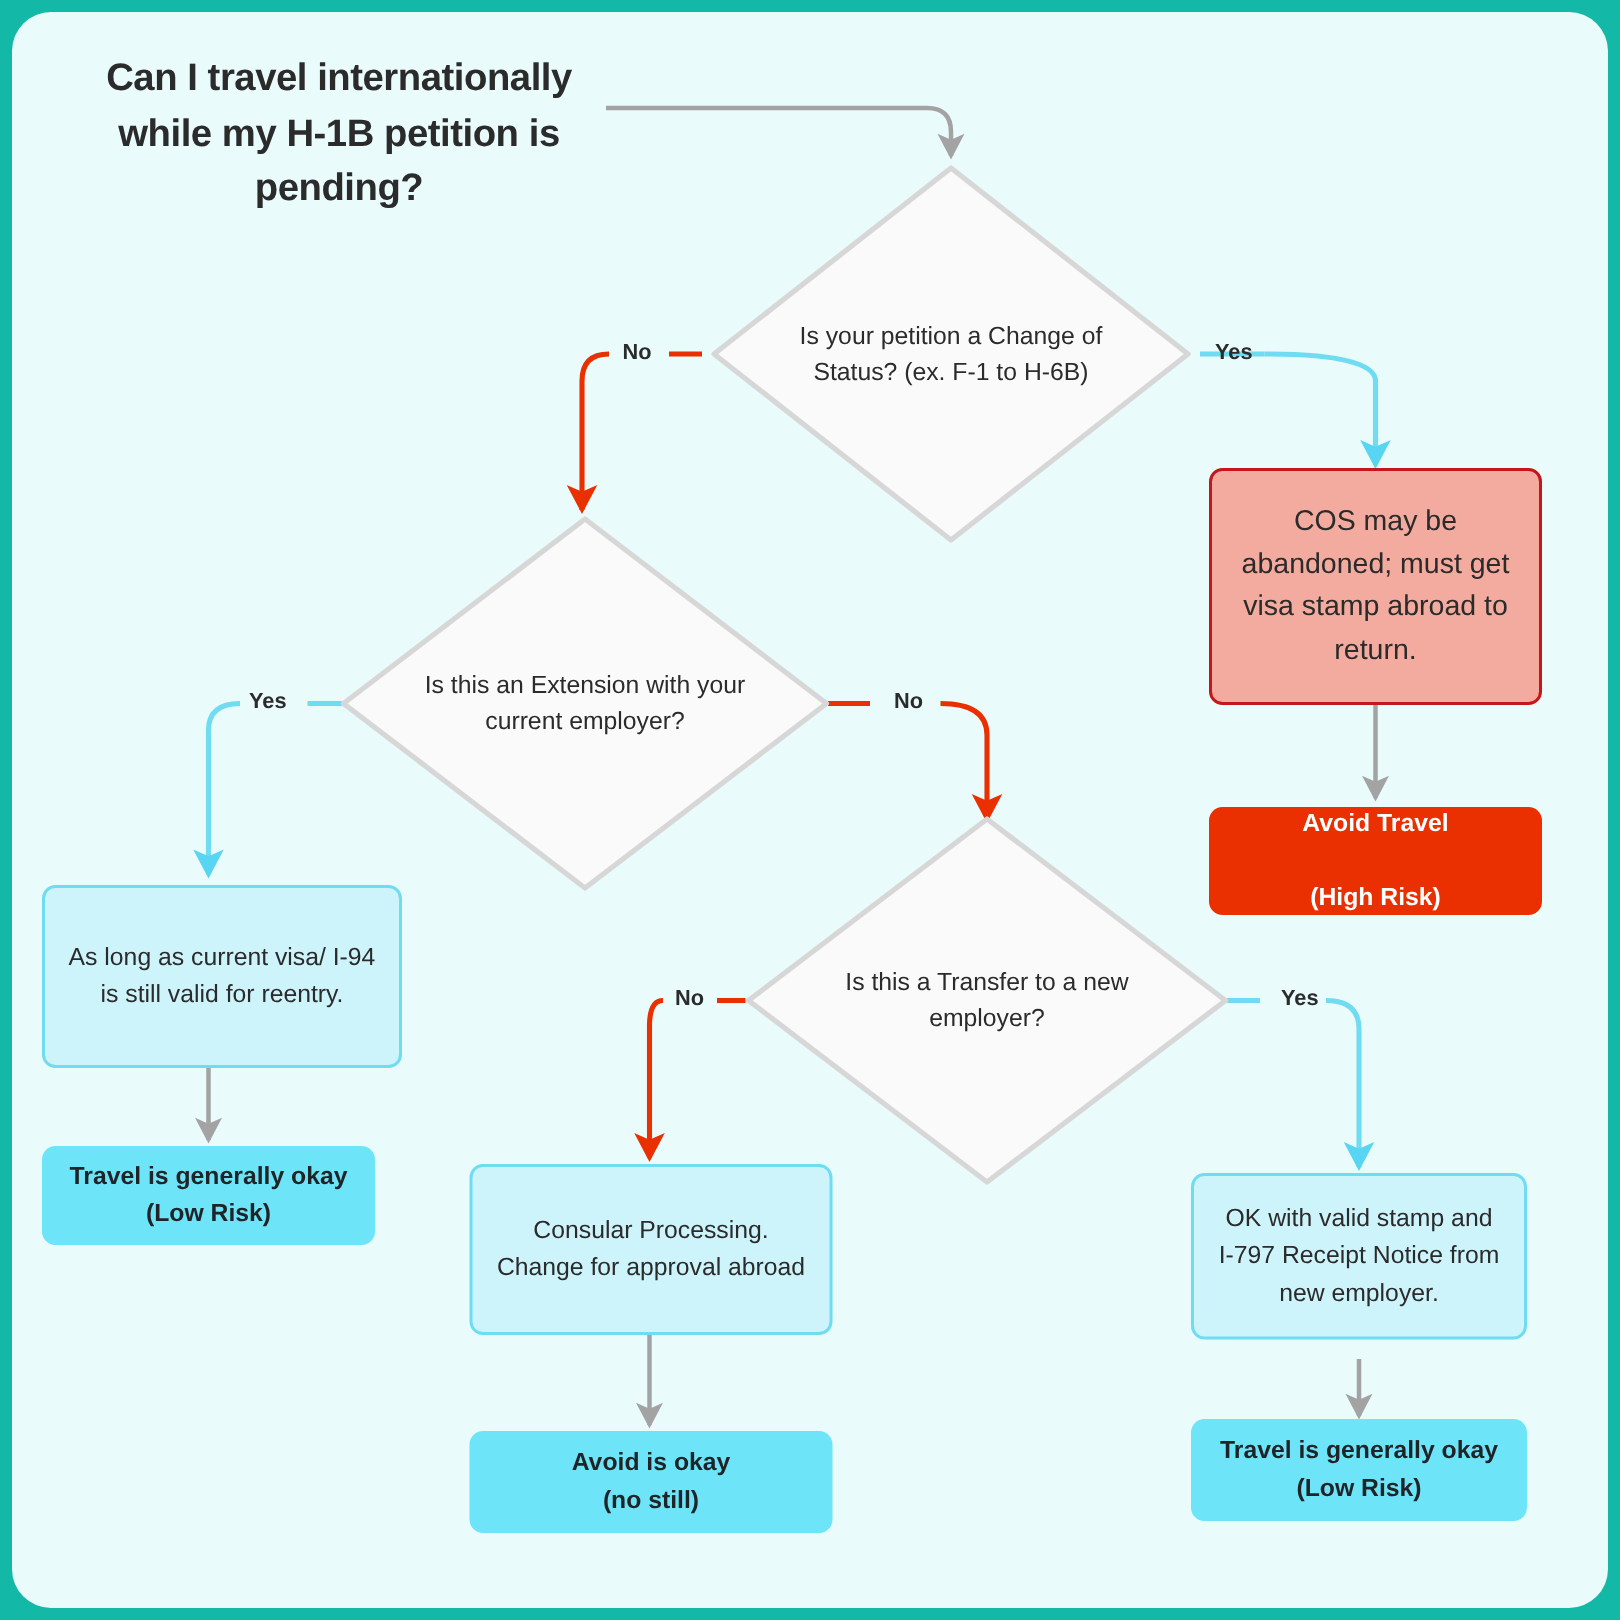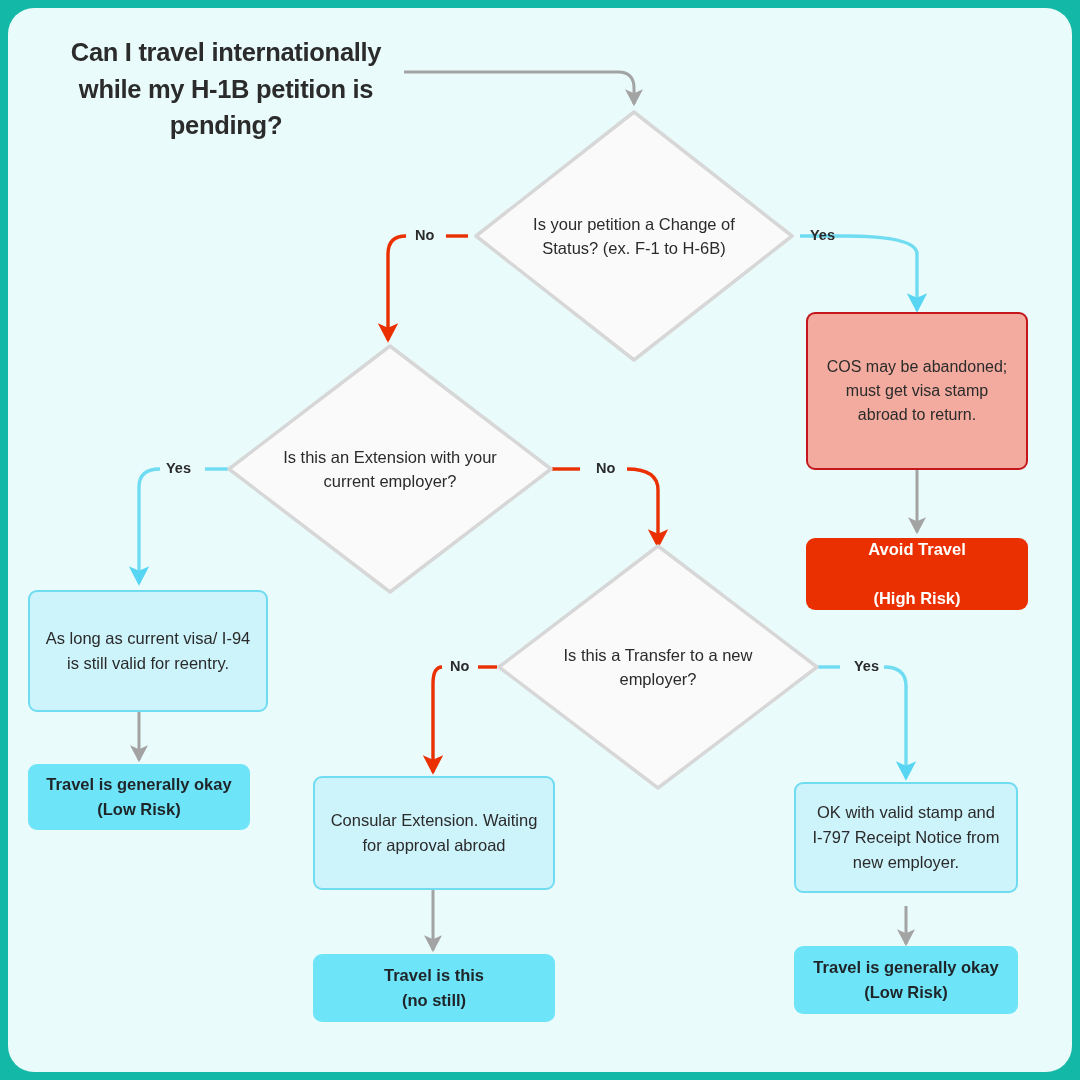--- a/index.html
+++ b/index.html
@@ -92,21 +92,21 @@
     border: none;
     font-size: 16.5px;
     line-height: 1.5;
     font-weight: bold;
     color: #1e2428;
     text-align: center;
   }
   .box-warn {
     background: #f2ab9e;
     border: 2.5px solid #c4161c;
-    font-size: 16px;
+    font-size: 19px;
     line-height: 1.5;
     color: #2b2b2b;
   }
   .box-danger {
     background: #ea3000;
     border: none;
     font-size: 16.5px;
     line-height: 1.5;
     font-weight: bold;
     color: #ffffff;
@@ -206,24 +206,24 @@
     <span>(High Risk)</span>
   </div>
 
   <div class="box box-info" style="left:28px; top:590px; width:240px; height:122px;">As long as current visa/ I-94 is still valid for reentry.</div>
 
   <div class="box box-result-low" style="left:28px; top:764px; width:222px; height:66px; flex-direction:column;">
     <span>Travel is generally okay</span>
     <span>(Low Risk)</span>
   </div>
 
-  <div class="box box-info" style="left:313px; top:776px; width:242px; height:114px;">Consular Extension. Waiting for approval abroad</div>
+  <div class="box box-info" style="left:313px; top:776px; width:242px; height:114px;">Consular Processing. Change for approval abroad</div>
 
   <div class="box box-result-low" style="left:313px; top:954px; width:242px; height:68px; flex-direction:column;">
-    <span>Travel is this</span>
+    <span>Avoid is okay</span>
     <span>(no still)</span>
   </div>
 
   <div class="box box-info" style="left:794px; top:782px; width:224px; height:111px;">OK with valid stamp and I-797 Receipt Notice from new employer.</div>
 
   <div class="box box-result-low" style="left:794px; top:946px; width:224px; height:68px; flex-direction:column;">
     <span>Travel is generally okay</span>
     <span>(Low Risk)</span>
   </div>
 </div>

